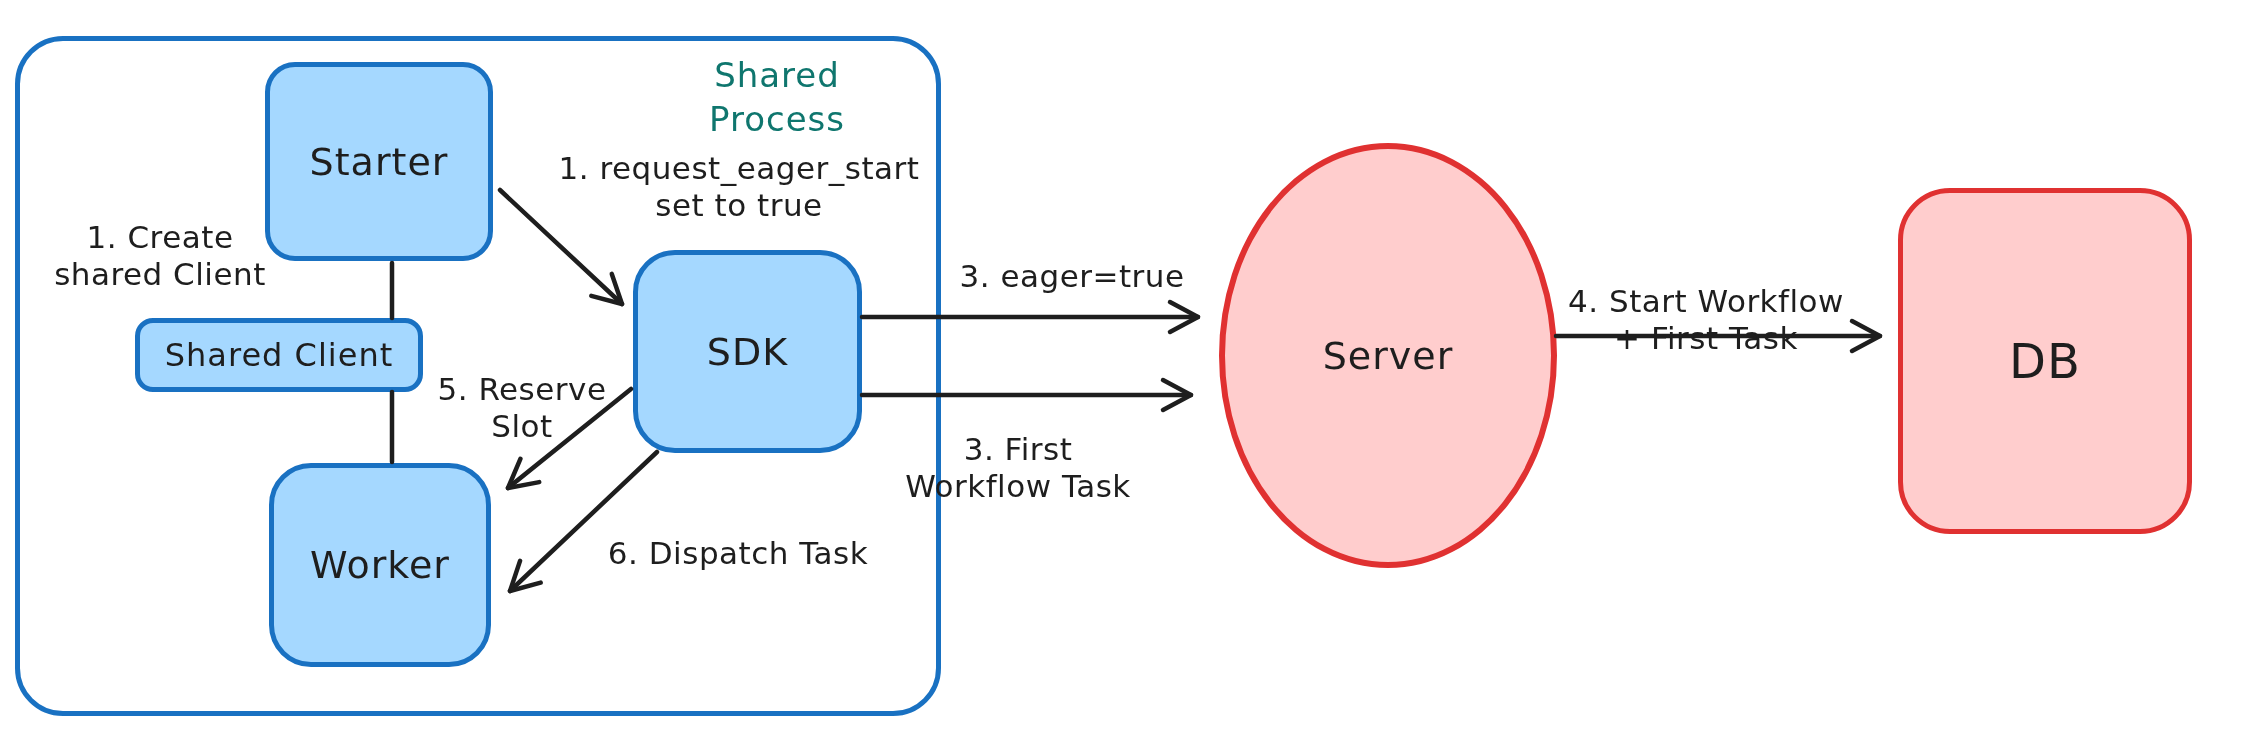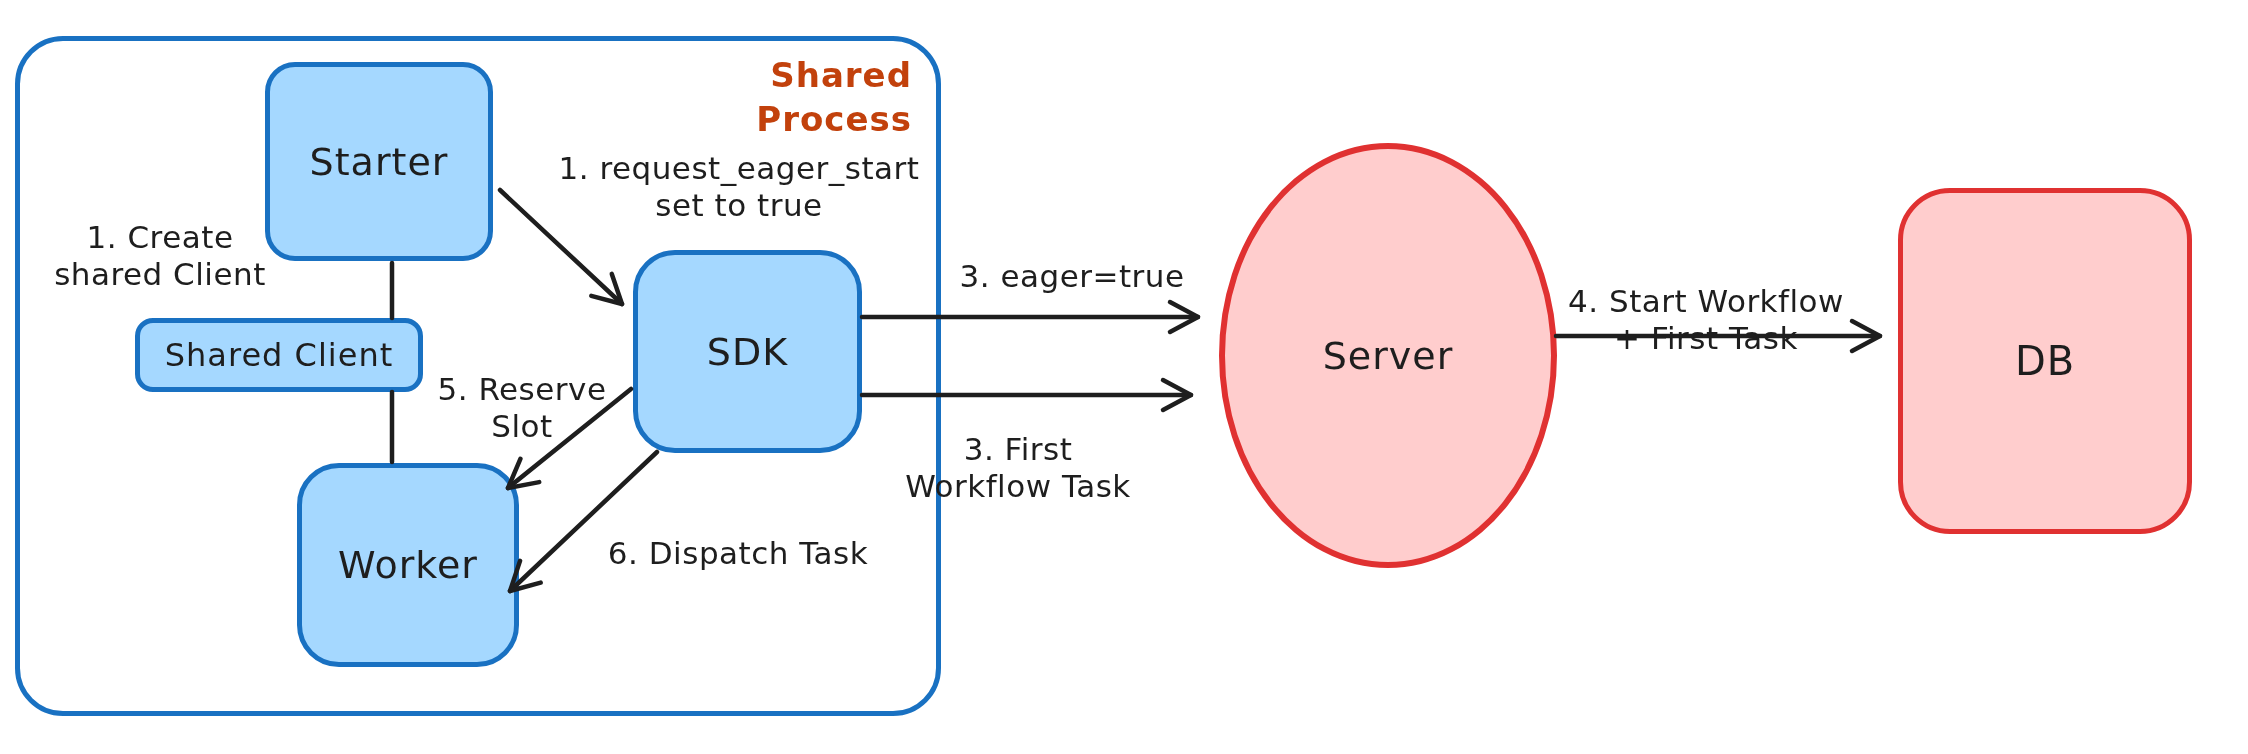--- a/index.html
+++ b/index.html
@@ -15,53 +15,53 @@
   .node, .frame, .note, .title { position: absolute; box-sizing: border-box; }
 
   .frame {
     left: 15px; top: 36px; width: 926px; height: 680px;
     border: 5px solid #1971c2;
     border-radius: 48px;
     background: transparent;
   }
   .title {
     left: 642px; top: 53px; width: 270px; height: 44px;
-    color: #c2410c;
+    color: #0f766e;
     font-size: 34px;
-    font-weight: bold;
-    text-align: right;
+    font-weight: normal;
+    text-align: center;
     line-height: 44px;
     letter-spacing: 1px;
   }
 
   .node {
     display: flex; align-items: center; justify-content: center;
     text-align: center;
     background: #a5d8ff;
     border: 5px solid #1971c2;
     font-size: 38px;
     z-index: 2;
     letter-spacing: 1px;
   }
   .node-starter { left: 265px; top: 62px;  width: 228px; height: 199px; border-radius: 30px; }
   .node-shared-client { left: 135px; top: 318px; width: 288px; height: 74px; border-radius: 18px; font-size: 32px; }
-  .node-worker  { left: 269px; top: 463px; width: 222px; height: 204px; border-radius: 42px; margin-left: 28px; }
+  .node-worker  { left: 269px; top: 463px; width: 222px; height: 204px; border-radius: 42px; }
   .node-sdk     { left: 633px; top: 250px; width: 229px; height: 203px; border-radius: 42px; }
   .node-server  {
     left: 1219px; top: 143px; width: 338px; height: 425px;
     border-radius: 50%;
     background: #ffcdcd;
     border: 6px solid #e03131;
   }
   .node-db {
     left: 1898px; top: 188px; width: 294px; height: 346px;
     border-radius: 52px;
     background: #ffcdcd;
     border: 5px solid #e03131;
-    font-size: 40px;
+    font-size: 48px;
   }
 
   .note {
     font-size: 31px;
     line-height: 1.2;
     text-align: center;
     white-space: pre-line;
     z-index: 4;
     letter-spacing: 0.5px;
   }

